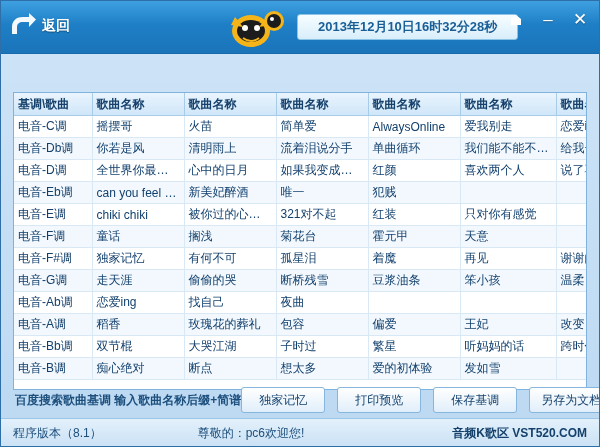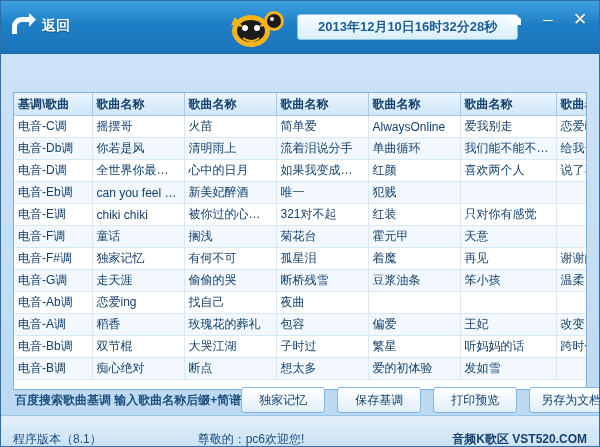--- a/index.html
+++ b/index.html
@@ -191,22 +191,22 @@
   
   .statusbar {
     position: absolute;
     left: 0;
     right: 0;
     bottom: 0;
     height: 28px;
     background: linear-gradient(#e3f0fb, #cbe2f5);
     border-top: 1px solid #9cc6e8;
     display: flex;
-    align-items: flex-start;
-    padding: 15px 12px;
+    align-items: flex-end;
+    padding: 4px 12px;
     box-sizing: border-box;
     color: #1d4f7d;
     font-size: 12px;
   }
   .status-mid {
     margin-left: 96px;
   }
   .status-right {
     margin-left: auto;
     color: #15406b;
@@ -392,22 +392,22 @@
           </tr>
         </tbody>
       </table>
     </div>
   </div>
 
   <div class="bottombar">
     <div class="hint">百度搜索歌曲基调  输入歌曲名称后缀+简谱</div>
     <div class="btn-row">
       <button class="btn">独家记忆</button>
+      <button class="btn">打印预览</button>
       <button class="btn">保存基调</button>
-      <button class="btn">打印预览</button>
       <button class="btn">另存为文档</button>
     </div>
   </div>
 
   <div class="statusbar">
     <span>程序版本（8.1）</span>
     <span class="status-mid">尊敬的：pc6欢迎您!</span>
     <span class="status-right">音频K歌区  VST520.COM</span>
   </div>
 

